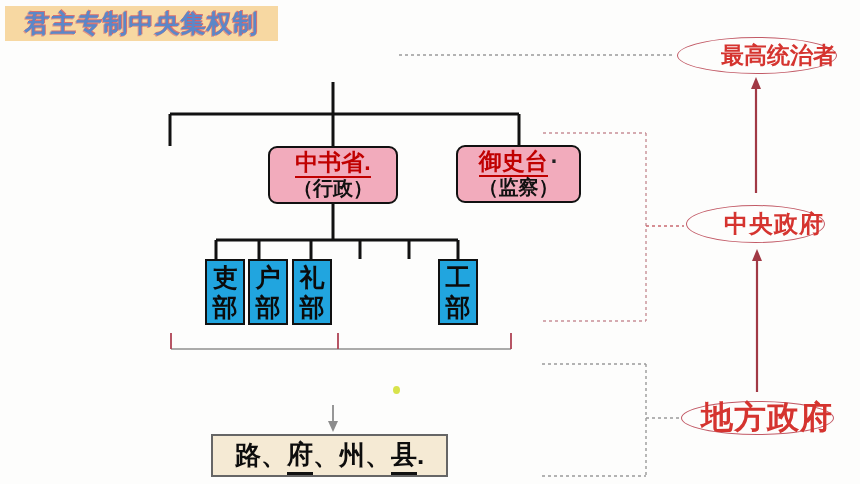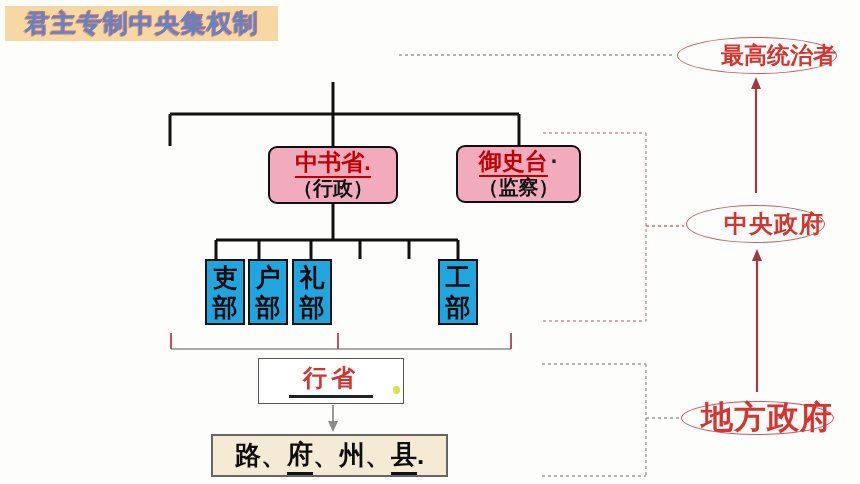--- a/index.html
+++ b/index.html
@@ -180,25 +180,20 @@
   <div class="ministry" style="left:248px;">
     <span>户部</span>
   </div>
   <div class="ministry" style="left:292px;">
     <span>礼部</span>
   </div>
   <div class="ministry" style="left:438px;">
     <span>工部</span>
   </div>
 
-  <div class="province">
-    <span class="inner">
-      <span>行省</span>
-    </span>
-  </div>
   <div class="yellow-mark"></div>
 
   <div class="locallevels">
     <span>路、</span>
       <span class="u">府</span>
       <span>、</span>
       <span>州、</span>
       <span class="u">县</span>
       <span>.</span>
   </div>

